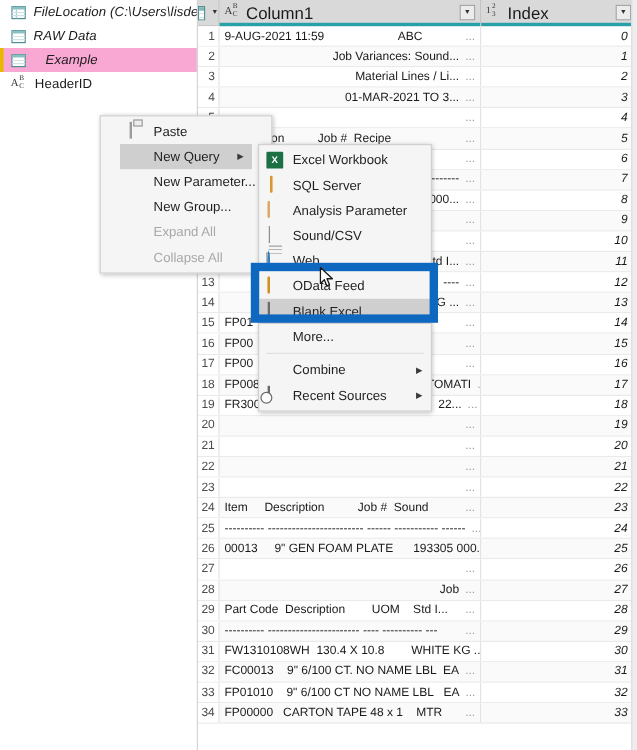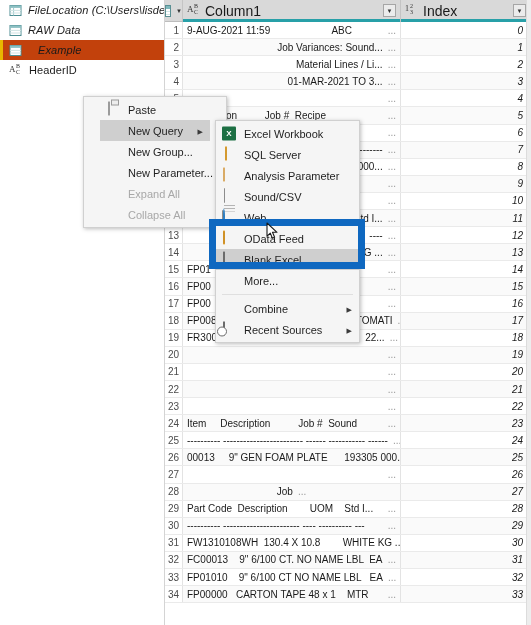--- a/index.html
+++ b/index.html
@@ -14,21 +14,21 @@
   
   #queries-pane{
     position:absolute; left:0; top:0; width:165px; height:625px;
     background:#ffffff; border-right:1px solid #d4d4d4;
   }
   .q-item{
     position:relative; display:flex; align-items:center;
     height:20px; padding-left:9px; gap:6px;
     font-size:11px; color:#1a1a1a; white-space:nowrap; overflow:hidden;
   }
-  .q-item.sel{ background:#c2410c;gap:16px; }
+  .q-item.sel{ background:#f9a8d4;gap:16px; }
   .q-item.sel:before{
     content:""; position:absolute; left:0; top:0; bottom:0; width:3px; background:#e8b800;
   }
   .q-label{ font-style:italic; font-size:11px; letter-spacing:.1px; }
   .q-label.plain{ font-style:normal; }
   .q-ico{ width:13px; height:13px; flex:0 0 13px; display:block; }
   .abc-ico{
     width:14px; flex:0 0 14px; font-size:8px; line-height:1; color:#333;
     font-family:"Liberation Serif", serif; position:relative; height:13px;
   }
@@ -477,21 +477,21 @@
         <div class="row">
           <div class="cell-gut">27</div>
           <div class="cell-c1 c1-right">
             <span class="inner"></span>
             <span class="ell">...</span>
           </div>
           <div class="cell-idx">26</div>
         </div>
         <div class="row alt">
           <div class="cell-gut">28</div>
-          <div class="cell-c1 c1-right" style="justify-content: center;">
+          <div class="cell-c1 c1-right" style="">
             <span class="inner">Job</span>
             <span class="ell">...</span>
           </div>
           <div class="cell-idx">27</div>
         </div>
         <div class="row">
           <div class="cell-gut">29</div>
           <div class="cell-c1 c1-left">
             <span class="inner">Part Code  Description        UOM    Std I...</span>
             <span class="ell">...</span>
@@ -545,24 +545,24 @@
   <div class="menu" id="menu-main">
     <div class="mi">
       <span class="mico"><span class="ic-paste"></span></span>
       <span>Paste</span>
     </div>
     <div class="mi hl">
       <span>New Query</span>
       <span class="arrow">▶</span>
     </div>
     <div class="mi">
+      <span>New Parameter...</span>
+    </div>
+    <div class="mi">
       <span>New Group...</span>
-    </div>
-    <div class="mi">
-      <span>New Parameter...</span>
     </div>
     <div class="mi dim">
       <span>Expand All</span>
     </div>
     <div class="mi dim">
       <span>Collapse All</span>
     </div>
   </div>
 
   <div class="menu" id="menu-sub">

